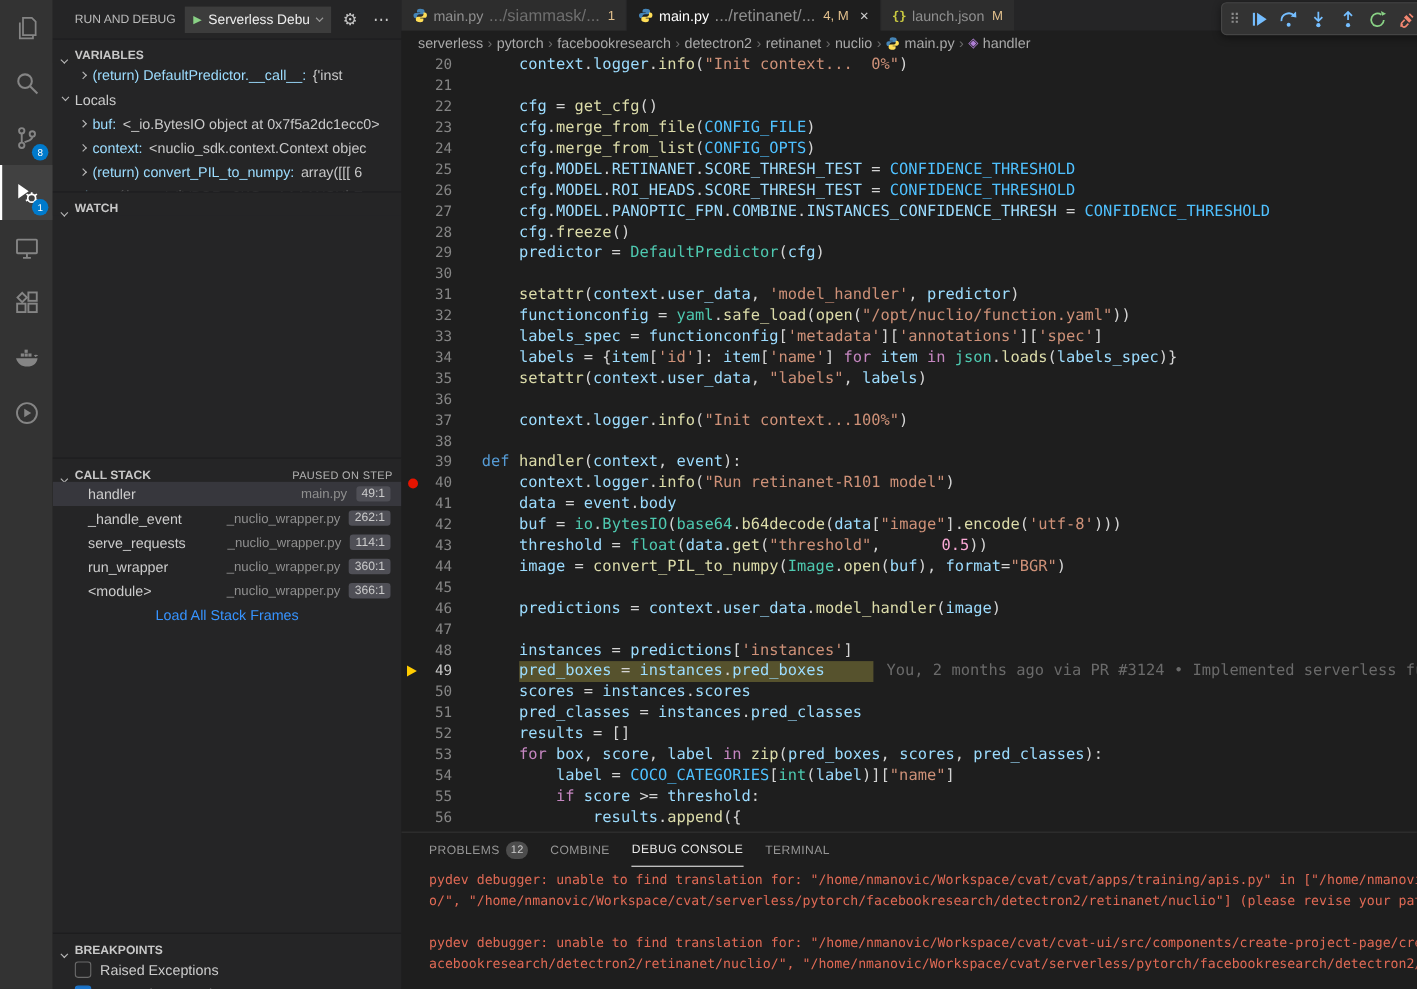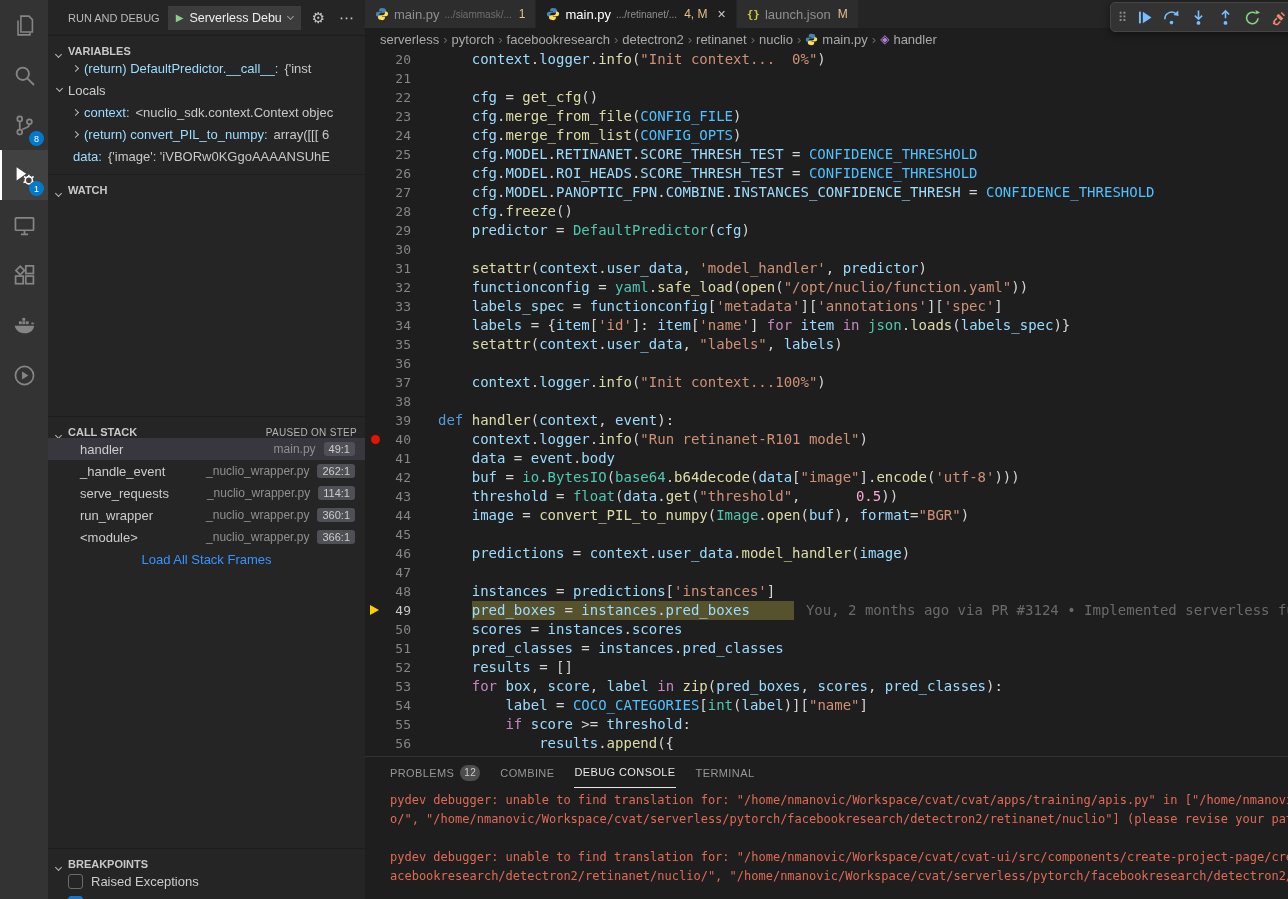--- a/index.html
+++ b/index.html
@@ -51,21 +51,21 @@
   .bp-row { height:22px; display:flex; align-items:center; gap:8px; padding-left:20px; color:#cccccc; }
   .cbx { width:15px; height:15px; border:1px solid #6b6b6b; border-radius:3px; flex:none; display:flex; align-items:center; justify-content:center; font-size:10px; color:#fff; }
   .cbx.checked { background:#1b74ca; border-color:#1b74ca; }
 
   
   .main { position:absolute; left:365px; top:0; width:923px; height:899px; }
   .tabbar { position:absolute; top:0; left:0; right:0; height:28px; background:#252526; display:flex; }
   .tab { display:flex; align-items:center; gap:5px; height:28px; padding:0 10px; background:#2d2d2d; border-right:1px solid #252526;
          font-size:13px; color:#8f8f8f; cursor:pointer; white-space:nowrap; }
   .tab.active { background:#1e1e1e; color:#ffffff; }
-  .tab-detail { font-size:10px; color:#6f6f6f; }
+  .tab-detail { font-size:15px; color:#6f6f6f; }
   .tab.active .tab-detail { color:#8f8f8f; }
   .tab-deco { color:#e2c08d; font-size:12px; margin-left:2px; }
   .tab-close { color:#cccccc; margin-left:5px; font-size:14px; }
   .tab-icon svg { width:14px; height:14px; display:block; }
   .json-ic { color:#cbcb41; font-weight:bold; font-size:11px; font-family:"DejaVu Sans Mono", monospace; }
 
   .crumbs { position:absolute; top:28px; left:0; right:0; height:22px; background:#1e1e1e; display:flex; align-items:center; gap:4px;
             padding-left:15px; font-size:13px; color:#a9a9a9; }
   .crumb { display:flex; align-items:center; gap:4px; cursor:pointer; }
   .crumb-sep { color:#6a6a6a; }
@@ -194,20 +194,25 @@
           <span class="tw"></span>
           <span class="var-name">(return) DefaultPredictor.__call__:</span>
           <span class="var-value">{'inst</span>
         </div>
         <div class="var-row">
           <span class="tw open"></span>
           <span>Locals</span>
         </div>
         <div class="var-row item">
           <span class="tw"></span>
+          <span class="var-name">buf:</span>
+          <span class="var-value">&lt;_io.BytesIO object at 0x7f5a2dc1ecc0&gt;</span>
+        </div>
+        <div class="var-row item">
+          <span class="tw"></span>
           <span class="var-name">context:</span>
           <span class="var-value">&lt;nuclio_sdk.context.Context objec</span>
         </div>
         <div class="var-row item">
           <span class="tw"></span>
           <span class="var-name">(return) convert_PIL_to_numpy:</span>
           <span class="var-value">array([[[ 6</span>
         </div>
         <div class="var-row item">
           <span class="var-name">data:</span>

